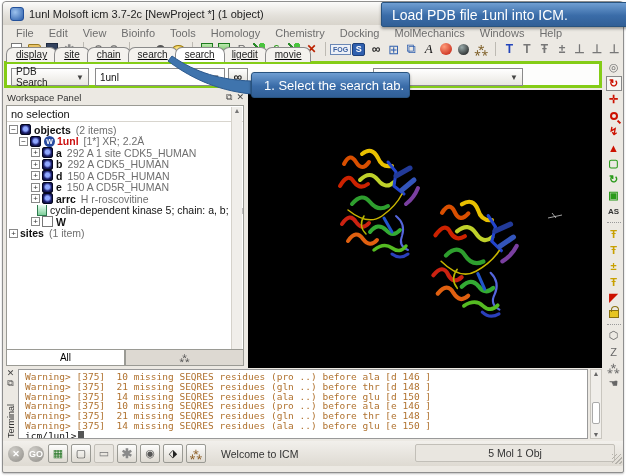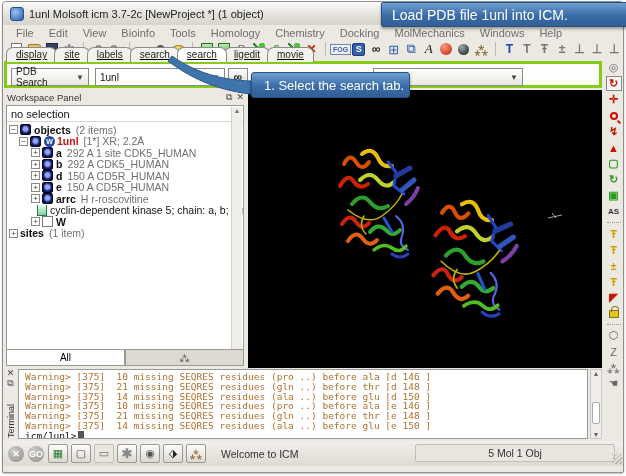--- a/index.html
+++ b/index.html
@@ -276,21 +276,21 @@
     <span class="ti pin">Ŧ</span>
     <span class="ti pin">±</span>
     <span class="ti pin">⊥</span>
     <span class="ti pin">⊥</span>
     <span class="ti pin">⊥</span>
   </div>
 
   <div class="tabs">
     <div class="tab">display</div>
     <div class="tab">site</div>
-    <div class="tab">labels</div>
+    <div class="tab">chain</div>
     <div class="tab">search</div>
     <div class="tab sel">search</div>
     <div class="tab">ligedit</div>
     <div class="tab">movie</div>
   </div>
 
   <div class="searchrow">
     <div class="combo" style="left:4px; top:4px; width:78px;">
       <span>PDB Search</span>
         <span class="arr">▼</span>

